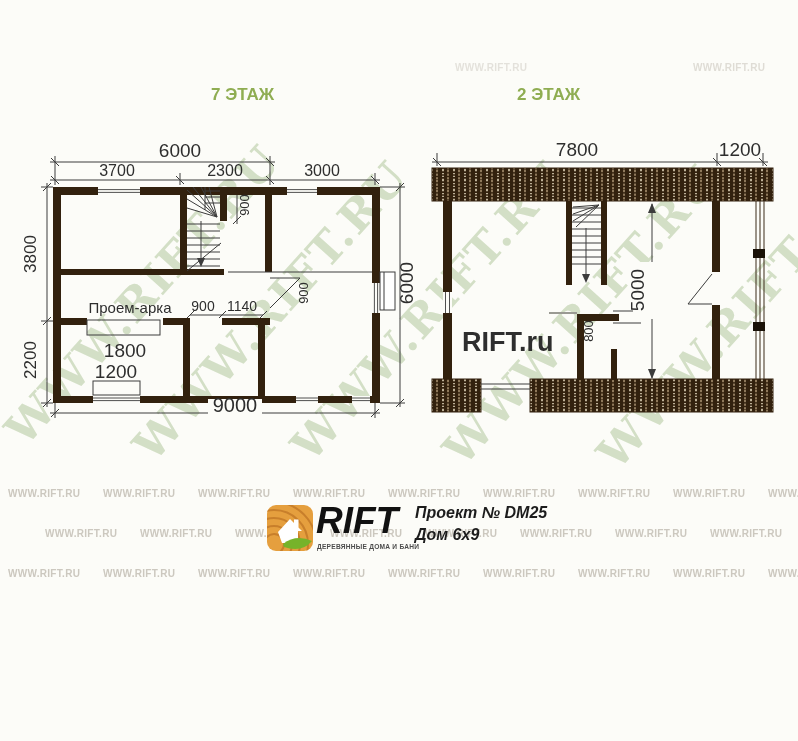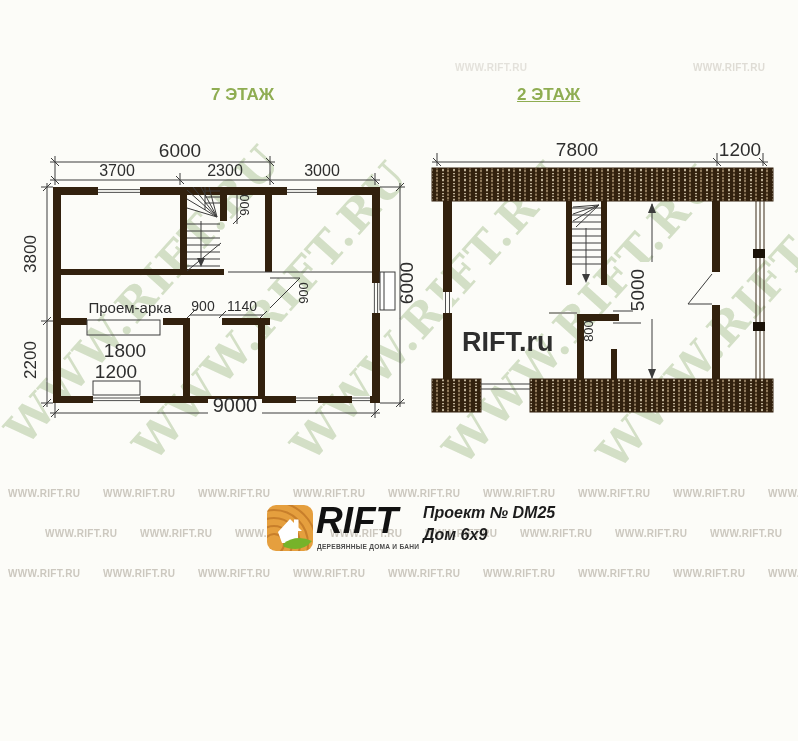--- a/index.html
+++ b/index.html
@@ -10,32 +10,32 @@
   .wm-row{position:absolute;font:600 10px "Liberation Sans",sans-serif;color:#ccc8bf;
           letter-spacing:.3px;white-space:nowrap;}
   .wm-faint{opacity:.55;}
   .wm-diag{position:absolute;font:700 44px "DejaVu Serif",serif;color:rgba(150,181,122,.40);
            letter-spacing:2px;transform:rotate(-48deg);transform-origin:left center;white-space:nowrap;}
   
   .page-title{position:absolute;left:0;top:28px;width:100%;text-align:center;z-index:3;
               font:800 30px "Liberation Sans",sans-serif;color:#0e0e0e;letter-spacing:0;}
   .floor-label{position:absolute;top:85px;z-index:3;font:700 17px "Liberation Sans",sans-serif;}
   #floor1{left:211px;}
-  #floor2{left:517px;text-decoration:underline;}
+  #floor2{left:517px;}
   
   #plan-svg{position:absolute;left:0;top:0;z-index:2;}
   
   .footer{position:absolute;left:0;top:0;width:100%;z-index:3;}
   .logo-box{position:absolute;left:266px;top:504px;width:48px;height:48px;}
   .brand{position:absolute;left:316px;top:500px;font:900 37px "Liberation Sans",sans-serif;
          font-style:italic;color:#111;letter-spacing:0px;text-align:center;}
   .tagline{position:absolute;left:317px;top:543px;font:700 6.6px "Liberation Sans",sans-serif;
            color:#4c4c4c;letter-spacing:.25px;white-space:nowrap;}
   .proj{position:absolute;left:415px;top:502px;font:700 16px "Liberation Sans",sans-serif;
-        font-style:italic;color:#1c1c1c;line-height:21.5px;white-space:nowrap;margin-left:8px;}
+        font-style:italic;color:#1c1c1c;line-height:21.5px;white-space:nowrap;}
   text{font-family:"Liberation Sans",sans-serif;fill:#2e2e2e;}
 </style>
 </head>
 <body>
 
 <div id="stage">
 
   <div id="wm-layer">
       <span class="wm-row" style="left: 8px; top: 488px;">WWW.RIFT.RU</span>
       <span class="wm-row" style="left: 103px; top: 488px;">WWW.RIFT.RU</span>

